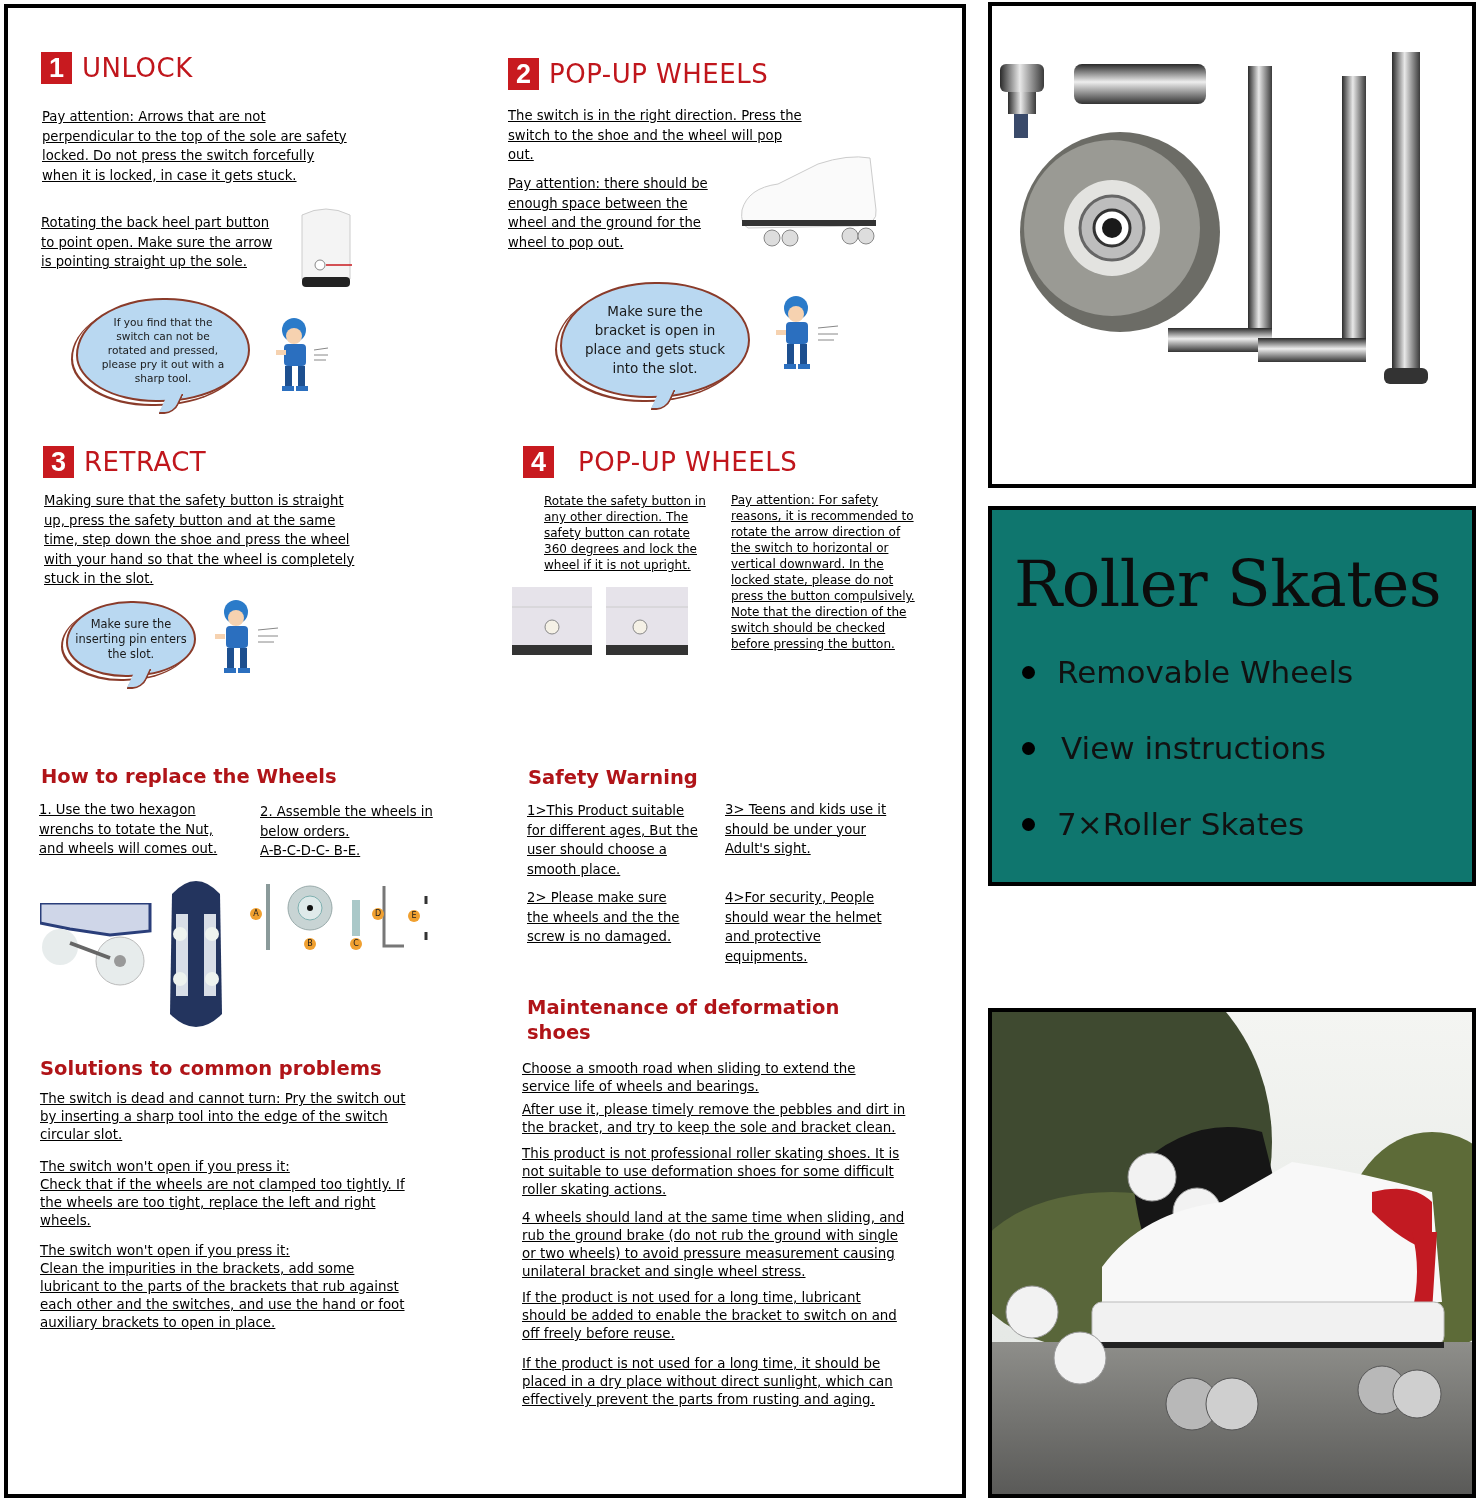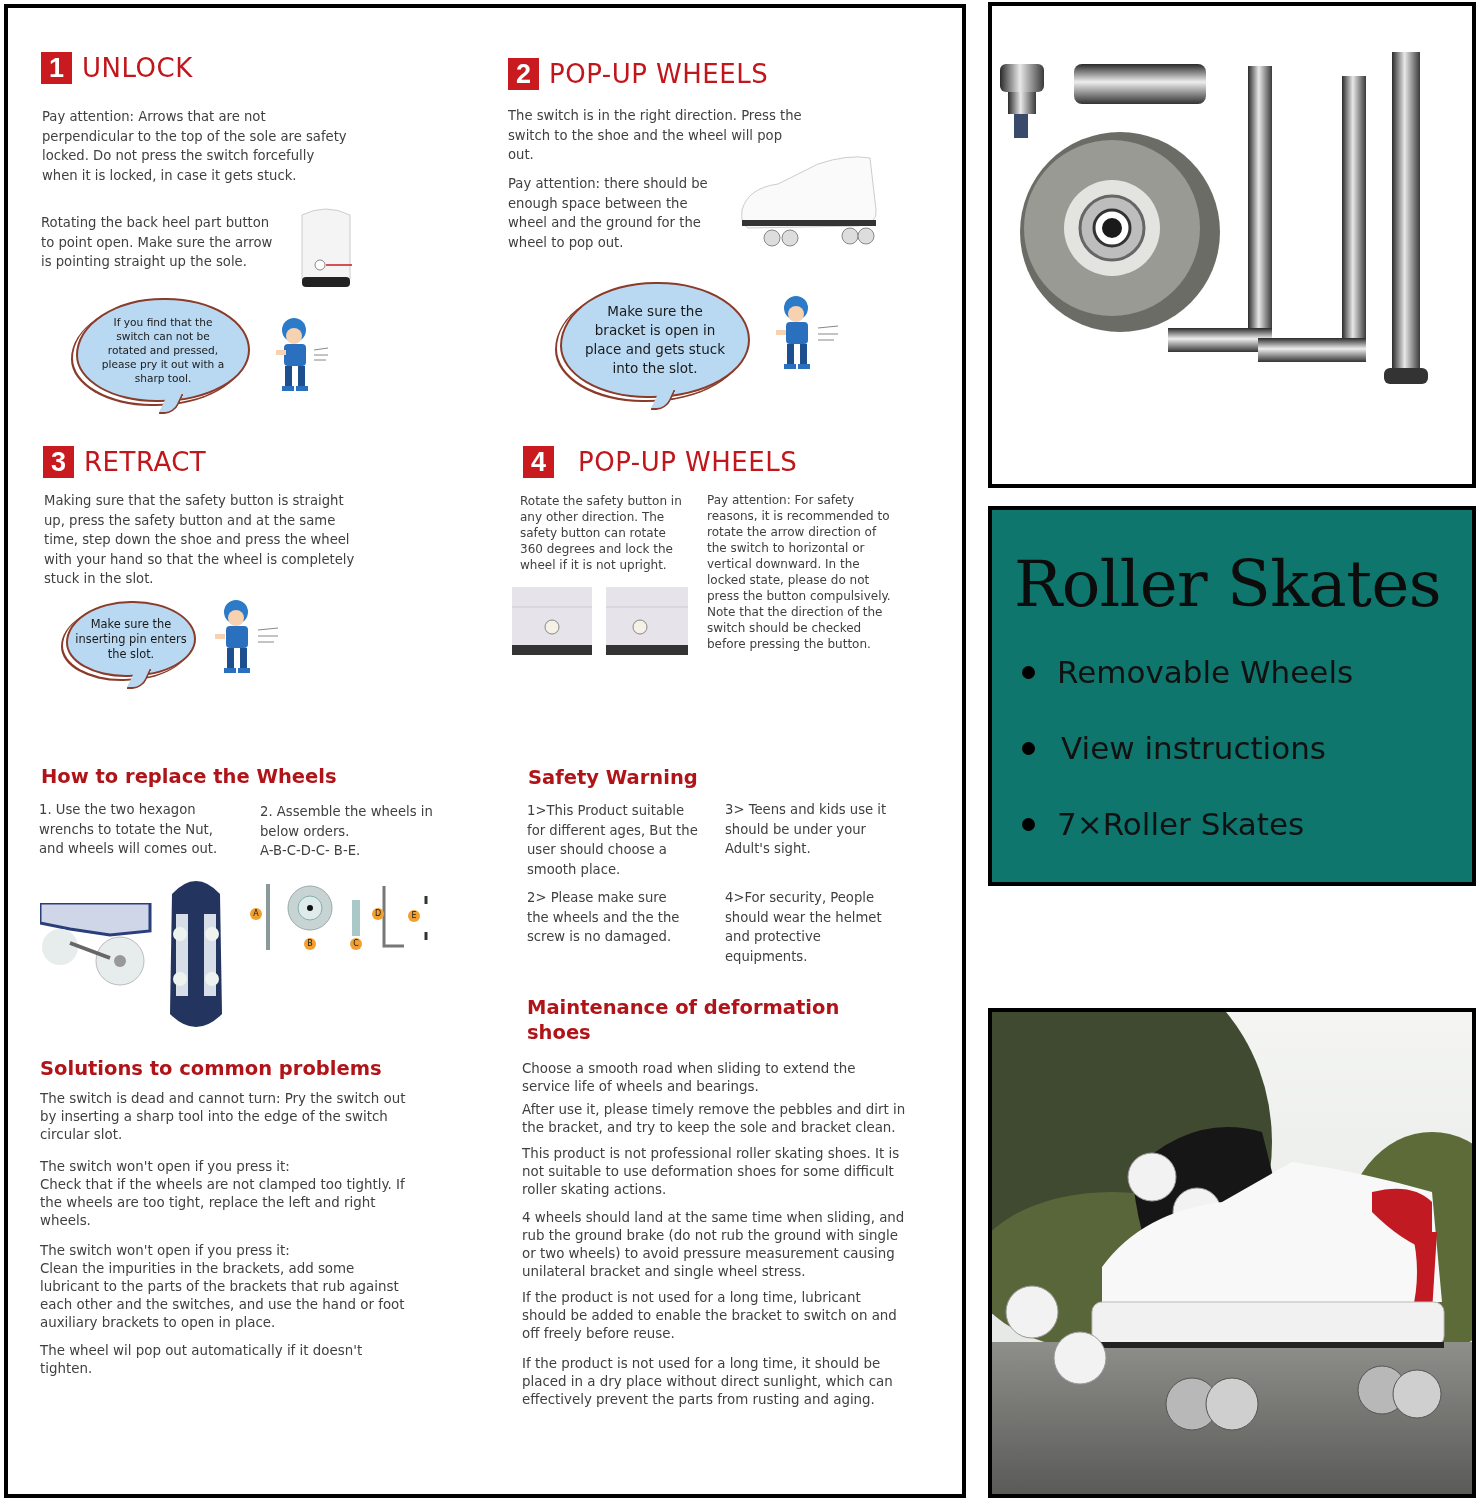--- a/index.html
+++ b/index.html
@@ -1,20 +1,20 @@
 <!DOCTYPE html>
 <html><head>
 <meta charset="utf-8">
 <style>
   html,body{margin:0;padding:0;background:#fff;}
   body{width:1479px;height:1500px;position:relative;overflow:hidden;font-family:"DejaVu Sans","Liberation Sans",sans-serif;color:#1a1a1a;}
   .abs{position:absolute;}
   .frame{position:absolute;border:4px solid #000;box-sizing:border-box;}
-  .p{font-size:13.2px;line-height:19.5px;margin:0;color:#404040;}
-  .sm{font-size:12.2px;line-height:16px;}
+  .p{font-size:13.2px;line-height:19.5px;margin:0;color:#000000;text-decoration:underline;}
+  .sm{font-size:12.2px;line-height:16px;margin-left:24px;}
   .xs{font-size:11.4px;line-height:15.8px;}
   .step-head{display:flex;align-items:center;gap:10px;}
   .num{background:#c81a1f;color:#fff;font-weight:bold;font-family:"Liberation Sans",sans-serif;font-size:27px;width:31px;height:32px;display:flex;align-items:center;justify-content:center;line-height:1;}
   .step-title{color:#c0161c;font-weight:normal;font-family:"DejaVu Sans",sans-serif;font-size:26px;letter-spacing:0.5px;}
   .sec-title{color:#b01418;font-weight:bold;font-family:"DejaVu Sans",sans-serif;font-size:19.5px;line-height:25px;}
   .cloud{position:absolute;background:#b9d8f1;border:2px solid #8a3b2a;border-radius:50% 48% 52% 46%/55% 50% 50% 45%;display:flex;align-items:center;justify-content:center;text-align:center;color:#1a1a1a;box-shadow:-4px 3px 0 -1px #fff,-5px 4px 0 0 #8a3b2a;}
   .cloud::after{content:"";position:absolute;bottom:-14px;left:50%;width:14px;height:18px;background:#b9d8f1;border-right:2px solid #8a3b2a;border-bottom:2px solid #8a3b2a;transform:skewX(-25deg);border-bottom-right-radius:10px;}
   .kid{position:absolute;width:60px;height:90px;}
   .bullets{list-style:none;margin:0;padding:0;}
   .bullets li{display:flex;align-items:center;font-family:"DejaVu Sans",sans-serif;font-size:31px;color:#111;height:76px;}
@@ -185,21 +185,20 @@
 <p class="abs p" style="left:527px;top:888px;width:160px;">2&gt; Please make sure the wheels and the the screw is no damaged.</p>
 <p class="abs p" style="left:725px;top:888px;width:180px;">4&gt;For security, People should wear the helmet and protective equipments.</p>
 
 <div class="abs sec-title" style="left:40px;top:1056px;">Solutions to common problems</div>
 <div class="abs" style="left:40px;top:1090px;width:370px;">
   <p class="p" style="font-size:13.4px;line-height:18px;margin-bottom:14px;white-space:pre-line;">The switch is dead and cannot turn: Pry the switch out by inserting a sharp tool into the edge of the switch circular slot.</p>
   <p class="p" style="font-size:13.4px;line-height:18px;margin-bottom:12px;white-space:pre-line;">The switch won't open if you press it:
 Check that if the wheels are not clamped too tightly. If the wheels are too tight, replace the left and right wheels.</p>
   <p class="p" style="font-size:13.4px;line-height:18px;margin-bottom:10px;white-space:pre-line;">The switch won't open if you press it:
 Clean the impurities in the brackets, add some lubricant to the parts of the brackets that rub against each other and the switches, and use the hand or foot auxiliary brackets to open in place.</p>
-  <p class="p" style="font-size:13.4px;line-height:18px;margin-bottom:10px;white-space:pre-line;">The wheel wil pop out automatically if it doesn't tighten.</p>
 </div>
 
 <div class="abs sec-title" style="left:527px;top:995px;width:340px;">Maintenance of deformation shoes</div>
 <div class="abs" style="left:522px;top:1060px;width:385px;">
   <p class="p" style="font-size:13.4px;line-height:18px;margin-bottom:5px;">Choose a smooth road when sliding to extend the service life of wheels and bearings.</p>
   <p class="p" style="font-size:13.4px;line-height:18px;margin-bottom:8px;">After use it, please timely remove the pebbles and dirt in the bracket, and try to keep the sole and bracket clean.</p>
   <p class="p" style="font-size:13.4px;line-height:18px;margin-bottom:10px;">This product is not professional roller skating shoes. It is not suitable to use deformation shoes for some difficult roller skating actions.</p>
   <p class="p" style="font-size:13.4px;line-height:18px;margin-bottom:8px;">4 wheels should land at the same time when sliding, and rub the ground brake (do not rub the ground with single or two wheels) to avoid pressure measurement causing unilateral bracket and single wheel stress.</p>
   <p class="p" style="font-size:13.4px;line-height:18px;margin-bottom:12px;">If the product is not used for a long time, lubricant should be added to enable the bracket to switch on and off freely before reuse.</p>
   <p class="p" style="font-size:13.4px;line-height:18px;">If the product is not used for a long time, it should be placed in a dry place without direct sunlight, which can effectively prevent the parts from rusting and aging.</p>

